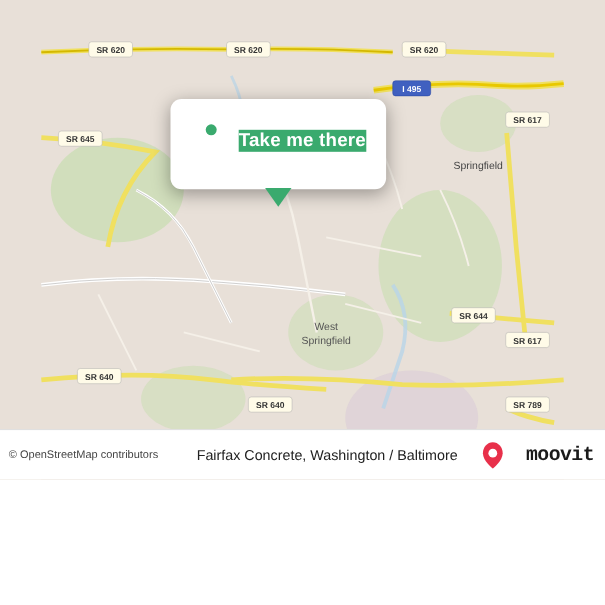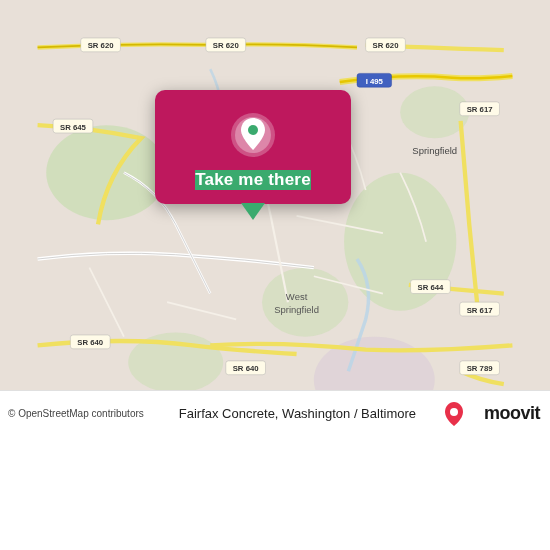--- a/index.html
+++ b/index.html
@@ -25,26 +25,26 @@
       top: 0; left: 0;
       width: 100%; height: 100%;
     }
 
     
     #popup-card {
       position: absolute;
       top: 90px;
       left: 155px;
       width: 196px;
-      background: #be185d;
+      background: #ffffff;
       border-radius: 10px;
       display: flex;
-      flex-direction: column;
+      flex-direction: row;
       align-items: center;
-      padding: 20px 12px 14px 12px;
+      padding: 8px 12px 14px 12px;
       box-shadow: 0 4px 16px rgba(0,0,0,0.35);
       z-index: 10;
     }
 
     #popup-card::after {
       content: '';
       position: absolute;
       bottom: -16px;
       left: 50%;
       transform: translateX(-50%);
@@ -100,20 +100,21 @@
       flex: 1;
       text-align: left;
       margin-left: 6px;
       padding-left: 29px;
     }
 
     #moovit-logo {
       display: flex;
       align-items: center;
       gap: 16px;
+      font-family: Liberation Mono, monospace;
     }
 
     #moovit-pin {
       width: 28px;
       height: 28px;
     }
 
     #moovit-text {
       font-size: 18px;
       font-weight: 700;

